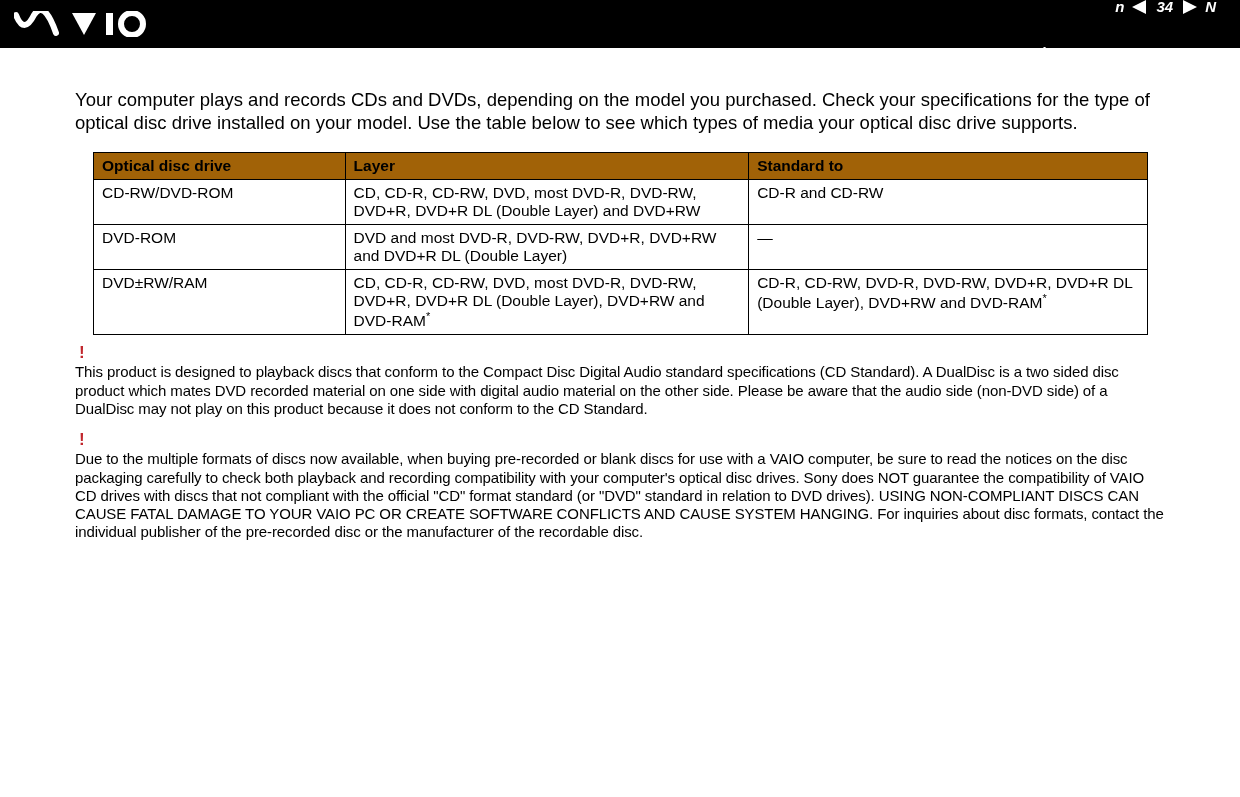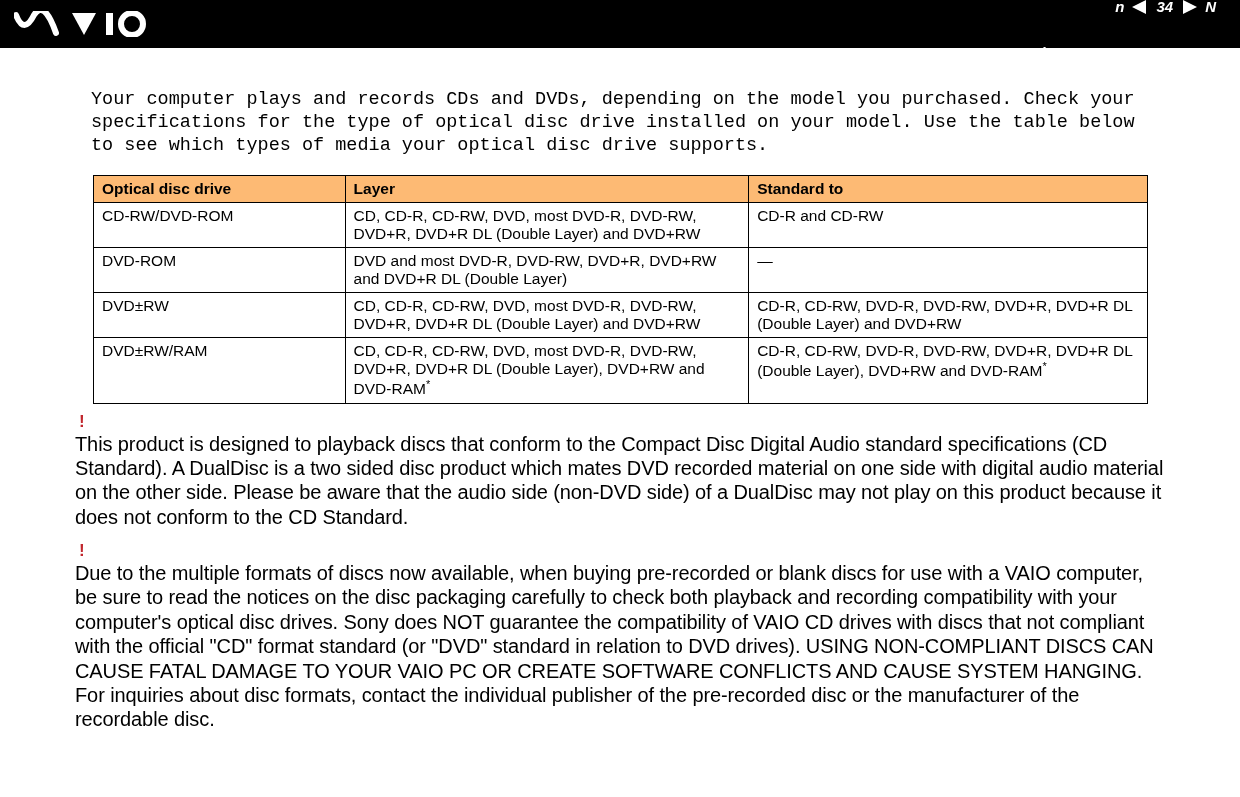--- a/index.html
+++ b/index.html
@@ -67,38 +67,37 @@
   }
   h1.page-title {
     color: #4a6fd4;
     font-weight: normal;
     font-size: 26px;
     margin: 0 0 14px 0;
   }
   .intro {
     font-size: 18.5px;
     line-height: 1.25;
-    margin: 0 0 18px 16px;
-    font-family: Liberation Mono, monospace;
+    margin: 0 0 18px 0;
   }
   table.disc-table {
     border-collapse: collapse;
     width: 1055px;
     margin: 0 0 4px 18px;
     font-size: 15.5px;
   }
   table.disc-table th, table.disc-table td {
     border: 1px solid #000;
     padding: 4px 8px;
     vertical-align: top;
     text-align: left;
   }
   table.disc-table th {
     font-weight: bold;
-    background: #fdba74;
+    background: #a16207;
   }
   .col-drive { width: 240px; }
   .col-plays { width: 400px; }
   .col-records { width: 395px; }
   sup { font-size: 11px; }
   .footnote {
     font-size: 14px;
     margin: 6px 0 10px 26px;
   }
   .footnote .star { display:inline-block; width: 22px; }
@@ -108,21 +107,21 @@
   .warning-mark {
     color: #c1272d;
     font-weight: bold;
     font-size: 17px;
     margin: 0 0 0px 4px;
     font-family: Arial, sans-serif;
   }
   .warning-text {
     font-family: "Helvetica Neue", Arial, sans-serif;
     font-stretch: condensed;
-    font-size: 20px;
+    font-size: 15px;
     line-height: 1.22;
     margin: 0 0 12px 0;
     letter-spacing: -0.1px;
   }
 </style>
 </head>
 <body>
 
 <div class="header">
   <div class="logo">
@@ -161,25 +160,20 @@
         <td>CD-RW/DVD-ROM</td>
         <td>CD, CD-R, CD-RW, DVD, most DVD-R, DVD-RW, DVD+R, DVD+R DL (Double Layer) and DVD+RW</td>
         <td>CD-R and CD-RW</td>
       </tr>
       <tr>
         <td>DVD-ROM</td>
         <td>DVD and most DVD-R, DVD-RW, DVD+R, DVD+RW and DVD+R DL (Double Layer)</td>
         <td>—</td>
       </tr>
       <tr>
-        <td>DVD±RW</td>
-        <td>CD, CD-R, CD-RW, DVD, most DVD-R, DVD-RW, DVD+R, DVD+R DL (Double Layer) and DVD+RW</td>
-        <td>CD-R, CD-RW, DVD-R, DVD-RW, DVD+R, DVD+R DL (Double Layer) and DVD+RW</td>
-      </tr>
-      <tr>
         <td>DVD±RW/RAM</td>
         <td><span>CD, CD-R, CD-RW, DVD, most DVD-R, DVD-RW, DVD+R, DVD+R DL (Double Layer), DVD+RW and DVD-RAM</span><sup>*</sup></td>
         <td><span>CD-R, CD-RW, DVD-R, DVD-RW, DVD+R, DVD+R DL (Double Layer), DVD+RW and DVD-RAM</span><sup>*</sup></td>
       </tr>
     </tbody>
   </table>
 
 
   <div class="warning-block">
     <div class="warning-mark">!</div>

